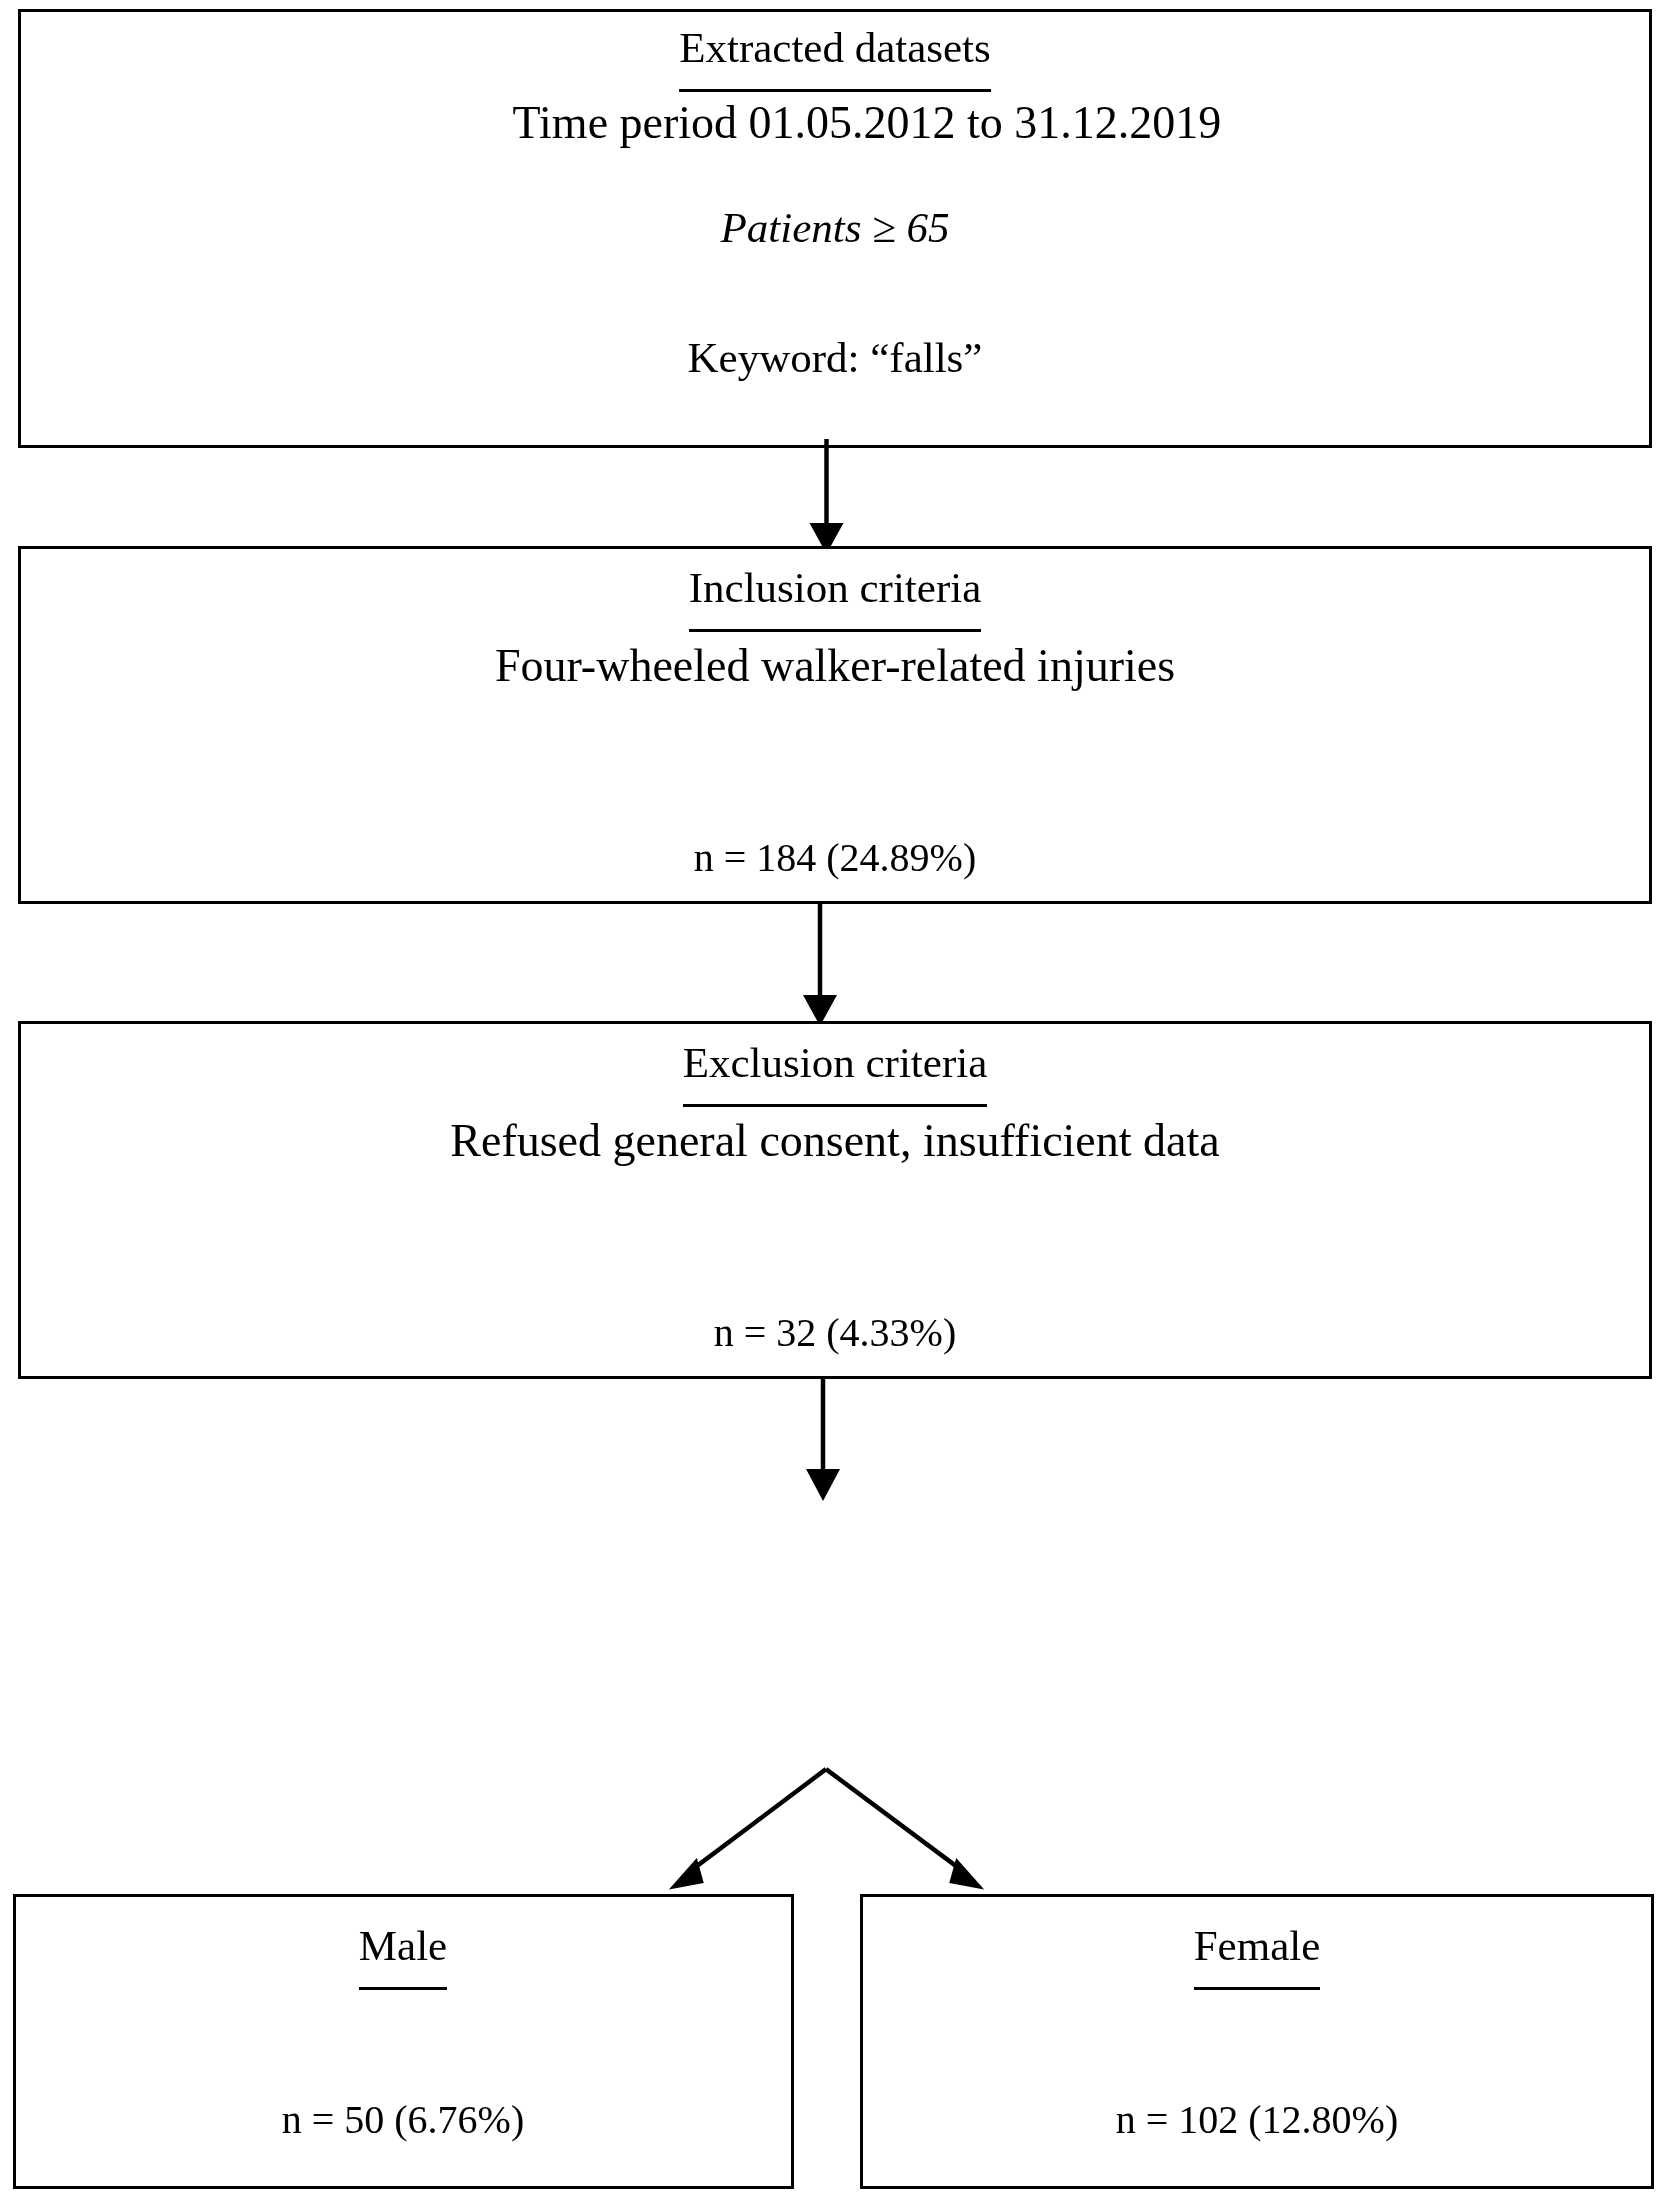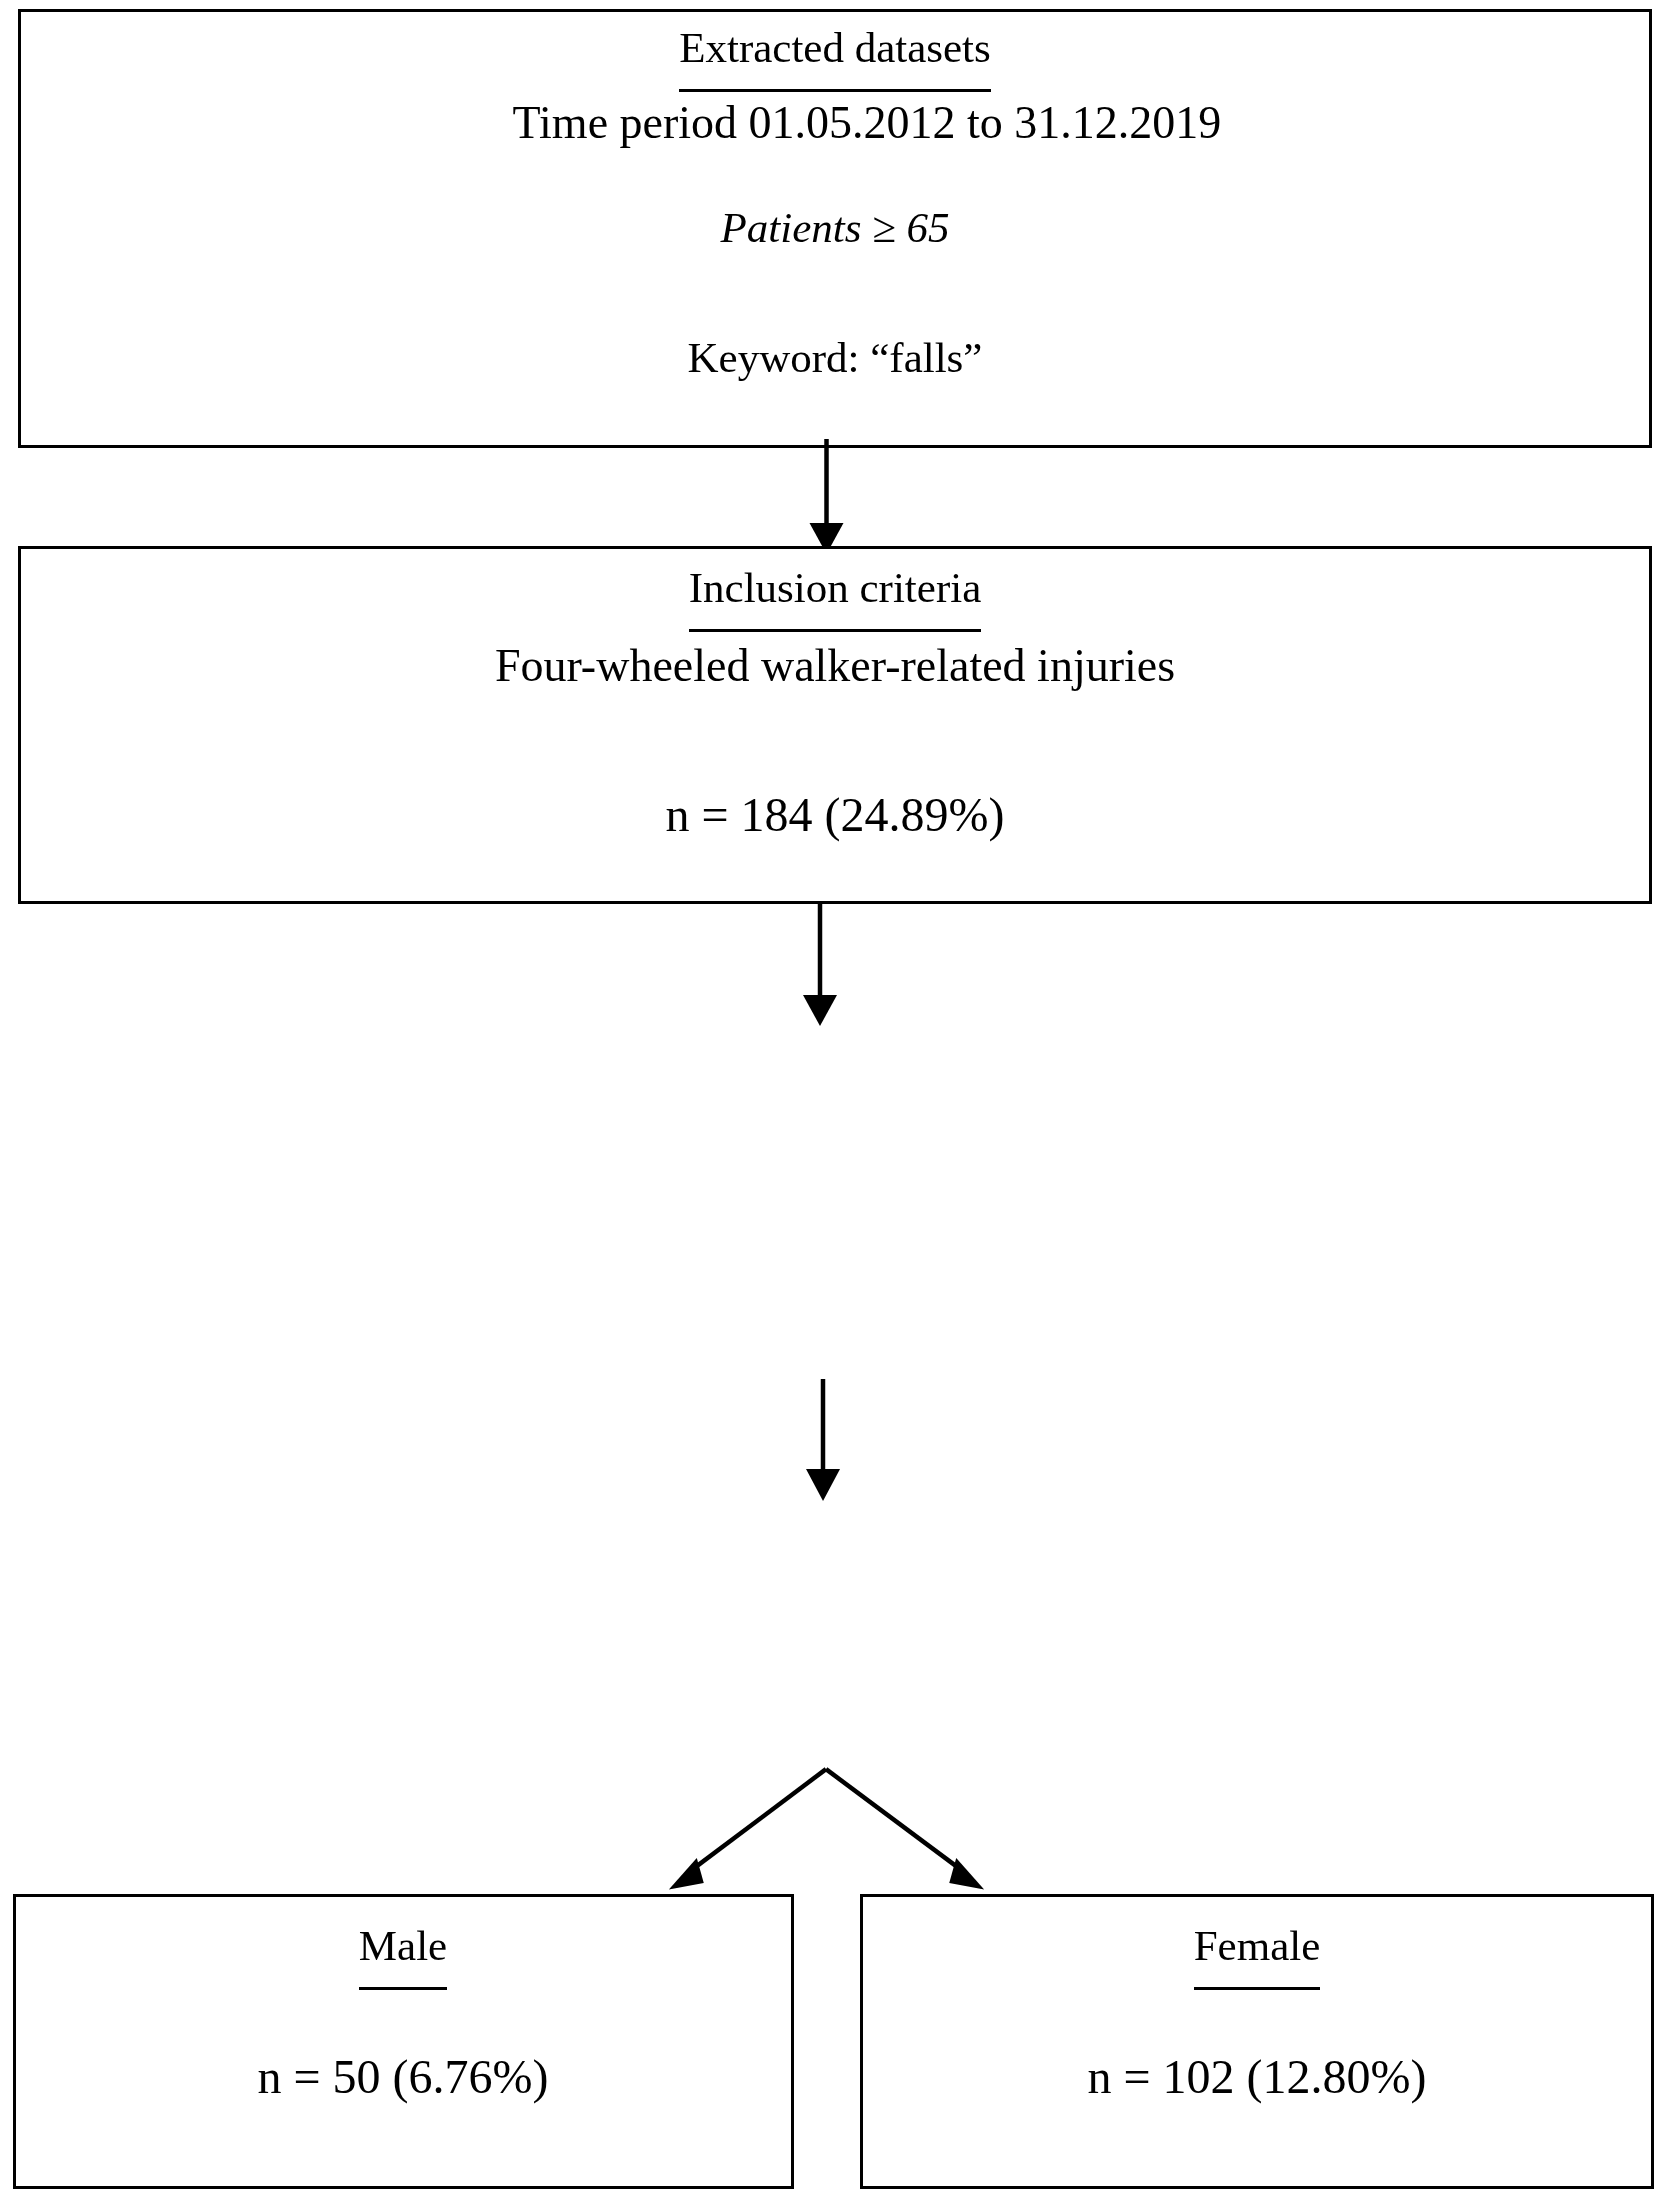--- a/index.html
+++ b/index.html
@@ -38,21 +38,21 @@
     display: inline-block;
     border-bottom: 3.5px solid #000000;
     padding-bottom: 20px;
     line-height: 1.0;
   }
 
   .italic { font-style: italic; margin-top: 28px; }
 
   .t-head  { font-size: 43px; }
   .t-body  { font-size: 46px; }
-  .t-num   { font-size: 48px; }
+  .t-num   { font-size: 40px; margin-top: 47px; }
 
   
   #box-extracted { left: 18px; top: 9px; width: 1634px; height: 439px; }
   #box-extracted .ln-title  { position: absolute; left:0; top: 11px; }
   #box-extracted .ln-period { position: absolute; left:0; top: 84px; padding-left: 32px; }
   #box-extracted .ln-age    { position: absolute; left:0; top: 163px; }
   #box-extracted .ln-kw     { position: absolute; left:0; top: 321px; }
 
   
   #box-inclusion { left: 18px; top: 546px; width: 1634px; height: 358px; }
@@ -107,20 +107,25 @@
     <span class="line ln-title t-head"><span class="underlined">Inclusion criteria</span></span>
     <span class="line ln-desc t-body">Four-wheeled walker-related injuries</span>
     <span class="line ln-n t-num">n = 184 (24.89%)</span>
   </div>
 
   <svg class="connector" id="conn-2" viewBox="0 0 320 260">
     <line x1="142" y1="12" x2="142" y2="208" stroke="#000" stroke-width="9"></line>
     <polygon points="142,256 108,194 176,194" fill="#000"></polygon>
   </svg>
 
+  <div class="flow-box" id="box-exclusion">
+    <span class="line ln-title t-head"><span class="underlined">Exclusion criteria</span></span>
+    <span class="line ln-desc t-body">Refused general consent, insufficient data</span>
+    <span class="line ln-n t-num">n = 32 (4.33%)</span>
+  </div>
 
   <svg class="connector" id="conn-3" viewBox="0 0 320 260">
     <line x1="148" y1="12" x2="148" y2="206" stroke="#000" stroke-width="9"></line>
     <polygon points="148,256 114,192 182,192" fill="#000"></polygon>
   </svg>
 
 
   <svg class="connector" id="conn-split" viewBox="0 0 920 270">
     <line x1="455" y1="4" x2="178" y2="212" stroke="#000" stroke-width="9"></line>
     <polygon points="140,245 196,182 210,232" fill="#000"></polygon>

